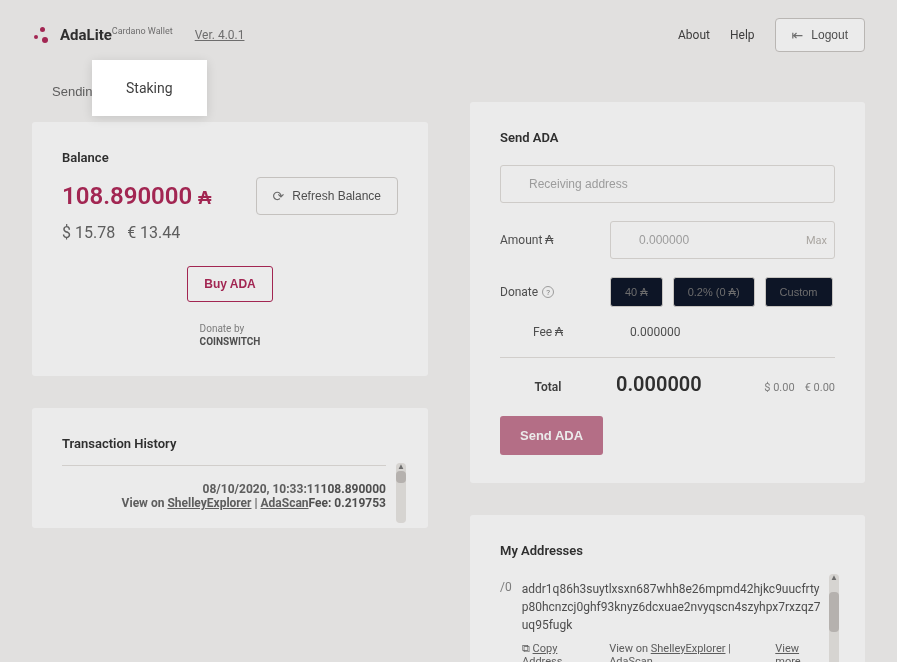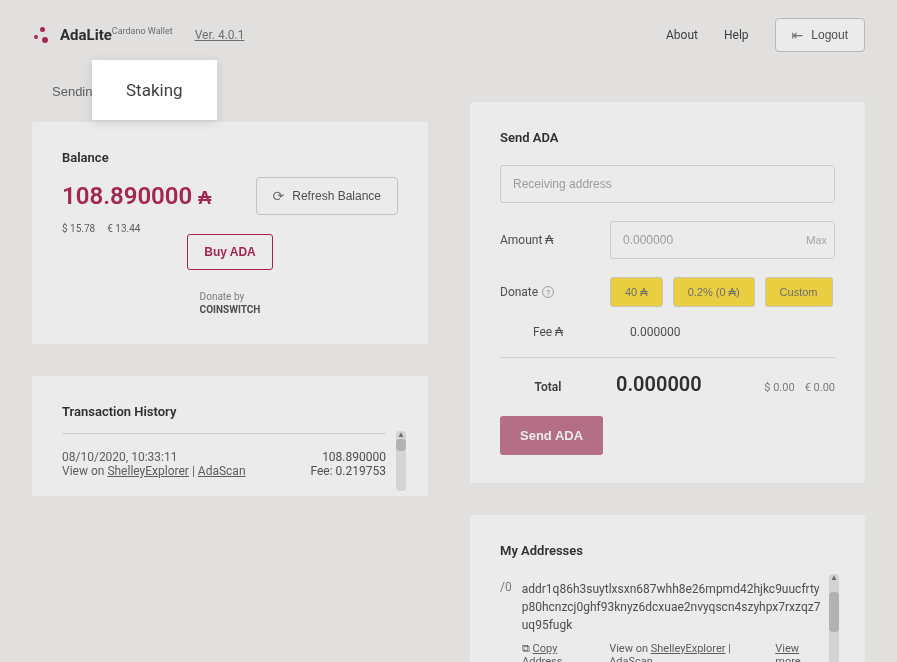--- a/index.html
+++ b/index.html
@@ -36,21 +36,21 @@
       height: 20px;
     }
     .dot { position: absolute; border-radius: 50%; background: #b02a5a; }
     .d1 { width: 5px; height: 5px; top: 2px; left: 8px; }
     .d2 { width: 4px; height: 4px; top: 10px; left: 2px; }
     .d3 { width: 6px; height: 6px; top: 12px; left: 10px; }
     .logo-text { display: flex; flex-direction: row; line-height: 1.1; }
     .logo-title { font-weight: 700; font-size: 15px; color: #333; }
     .logo-sub { font-size: 9px; color: #777; }
     .ver { margin-left: 22px; font-size: 12px; color: #777; text-decoration: underline; }
-    .header-right { margin-left: auto; display: flex; align-items: center; gap: 26px; }
+    .header-right { margin-left: auto; display: flex; align-items: center; gap: 20px; }
     .nav-link { font-size: 12px; color: #444; cursor: pointer; }
     .logout-btn {
       border: 1px solid #c9c6c3;
       background: #fff;
       border-radius: 4px;
       padding: 8px 16px;
       display: flex;
       align-items: center;
       gap: 8px;
       font-size: 12px;
@@ -68,21 +68,21 @@
       cursor: pointer;
       background: transparent;
       border: none;
     }
     .tab-active-popup {
       position: absolute;
       left: 92px;
       top: 60px;
       background: #fff;
       color: #3f3f3f;
-      font-size: 17px;
+      font-size: 14px;
       padding: 20px 34px;
       box-shadow: 0 2px 10px rgba(0,0,0,0.12);
       z-index: 10;
     }
     .card {
       background: #fff;
       border-radius: 3px;
       padding: 28px 30px;
       margin-top: 12px;
     }
@@ -102,72 +102,72 @@
       background: #fff;
       border-radius: 4px;
       padding: 10px 16px;
       font-size: 12px;
       color: #555;
       display: flex;
       align-items: center;
       gap: 8px;
       cursor: pointer;
     }
-    .fiat-row { font-size: 10px; color: #666; display:flex; gap:12px;}
+    .fiat-row { font-size: 16px; color: #666; margin-bottom: 24px; display:flex; gap:12px;}
     .buy-row { display: flex; align-items: center; gap: 20px; flex-direction: column; }
     .buy-btn {
       border: 1.5px solid #b02a5a;
       color: #b02a5a;
       background: #fff;
       padding: 10px 16px;
       font-size: 12px;
       font-weight: 600;
       border-radius: 3px;
       cursor: pointer;
     }
     .powered { font-size: 10px; color: #888; line-height: 1.3; }
     .powered b { color: #555; font-weight:700;}
     .tx-card { margin-top: 32px; padding-bottom:18px;}
     .tx-body { position: relative; padding-right: 12px; }
     .tx-divider { border-top: 1px solid #e3e0dd; margin: 14px 0 16px; }
-    .tx-row { display: flex; justify-content: space-between; font-size: 12px; }
+    .tx-row { display: flex; justify-content: flex-end; font-size: 12px; font-weight: bold; }
     .tx-left { color: #666; }
     .tx-link { color: #666; text-decoration: underline; cursor: pointer; }
     .tx-right { text-align: right; color: #555; }
     .scroll-fake {
       position: absolute;
       right: -8px; top: -2px; width: 10px; height: 60px;
       background: #e9e6e3;
       border-radius: 4px;
     }
     .scroll-thumb { width:10px; height:12px; background:#c5c1bd; border-radius:4px; margin-top:0;}
     .scroll-arrow { font-size:8px; color:#777; text-align:center; line-height:1;}
     
     .form-group { margin-bottom: 18px; }
     .input {
       width: 100%;
       border: 1px solid #e0ddd9;
       border-radius: 3px;
-      padding: 11px 12px;
+      padding: 11px 28px;
       font-size: 12px;
       color: #6d28d9;
       background:#fff;
     }
     .input::placeholder { color:#aaa; }
     .row { display: flex; align-items: center; gap: 14px; }
     .label-col { width: 96px; font-size: 12px; color: #555; display:flex; align-items:center; gap:4px;}
     .amt-wrap { flex:1; position: relative; }
     .max-btn {
       position: absolute; right: 8px; top: 50%; transform: translateY(-50%);
       font-size: 11px; color: #b9b5b0; cursor:pointer;text-align:right;
     }
     .donate-btns { display: flex; gap: 10px; }
     .pill {
       border: 1px solid #d8d5d1;
-      background: #fde047;
+      background: #0f172a;
       border-radius: 3px;
       padding: 8px 14px;
       font-size: 11px;
       color: #777;
       cursor: pointer;
     }
     .divider { border-top:1px solid #e3e0dd; margin: 16px 0 14px;}
     .total-row { display:flex; align-items:baseline;justify-content:center;}
     .total-lbl { width:96px; text-align:center; font-size:12px; font-weight:600; color:#444;}
     .total-val { font-size:20px; font-weight:600; color:#333; flex:1; padding-left:20px;}

